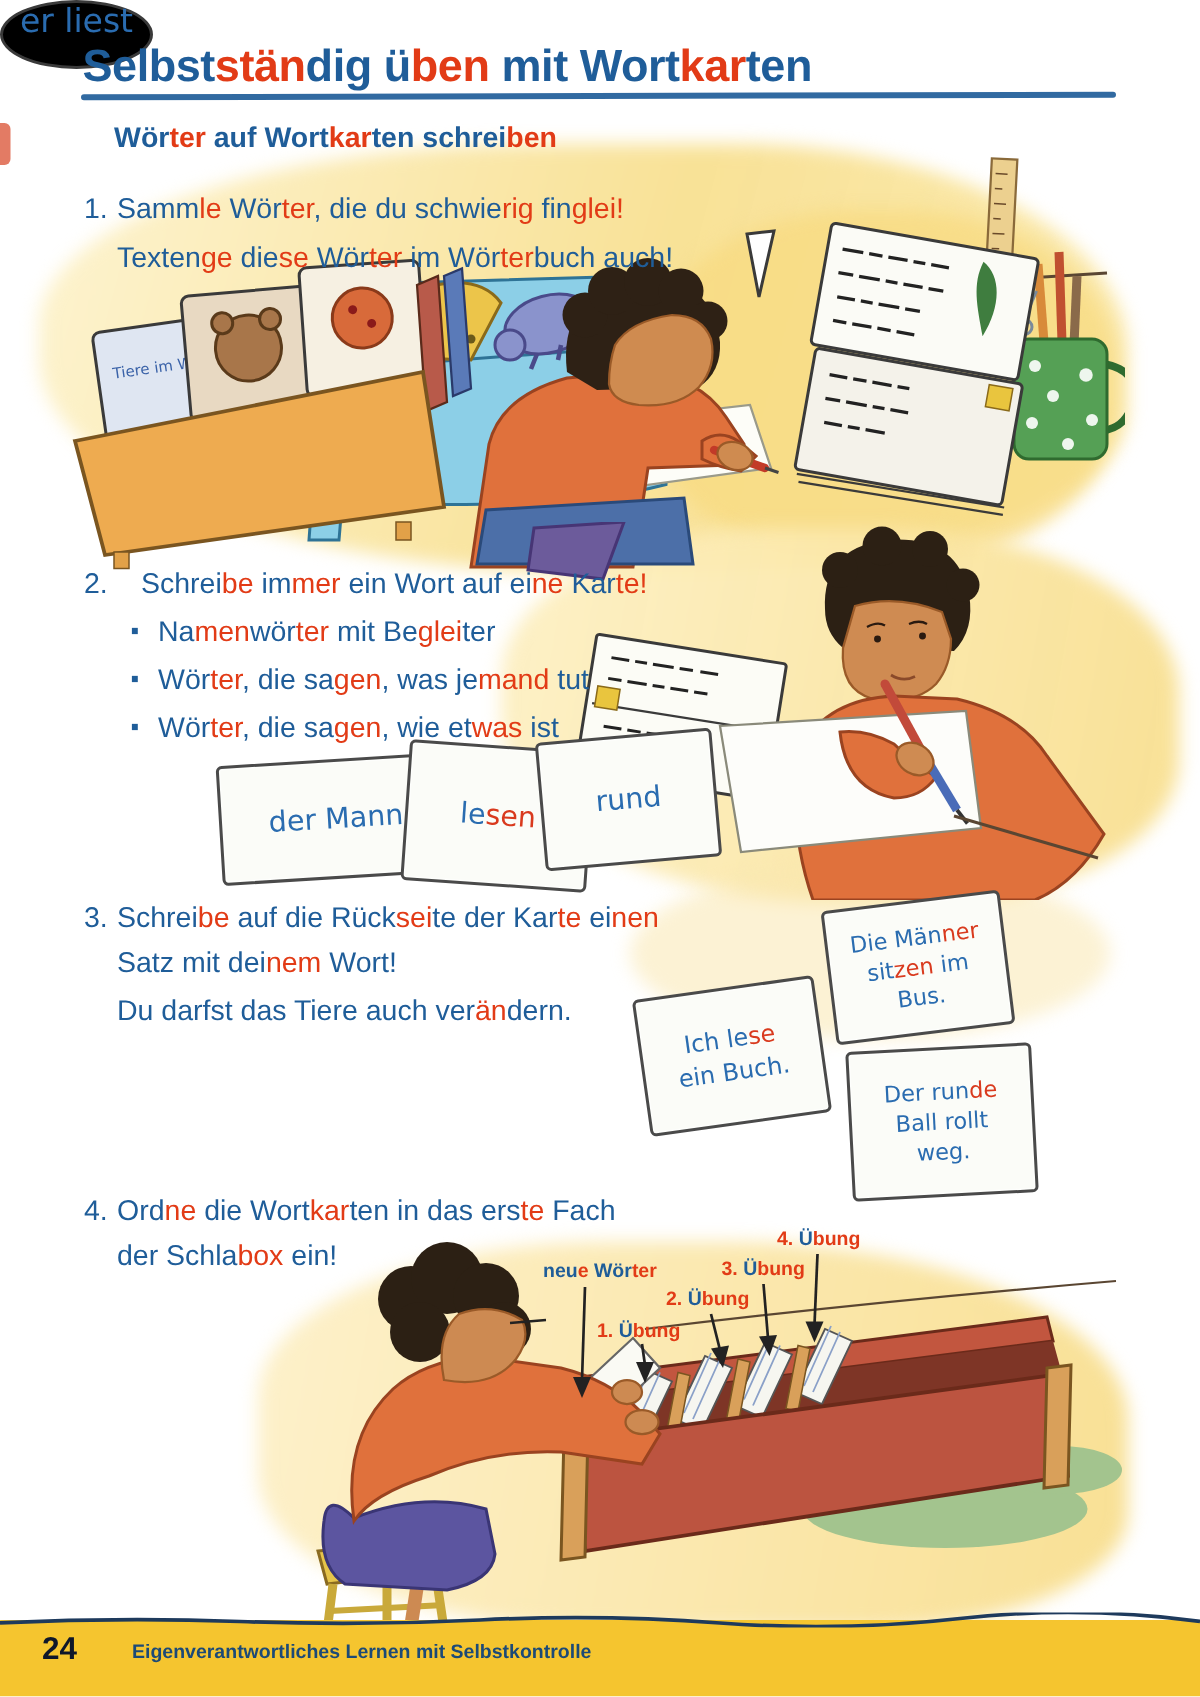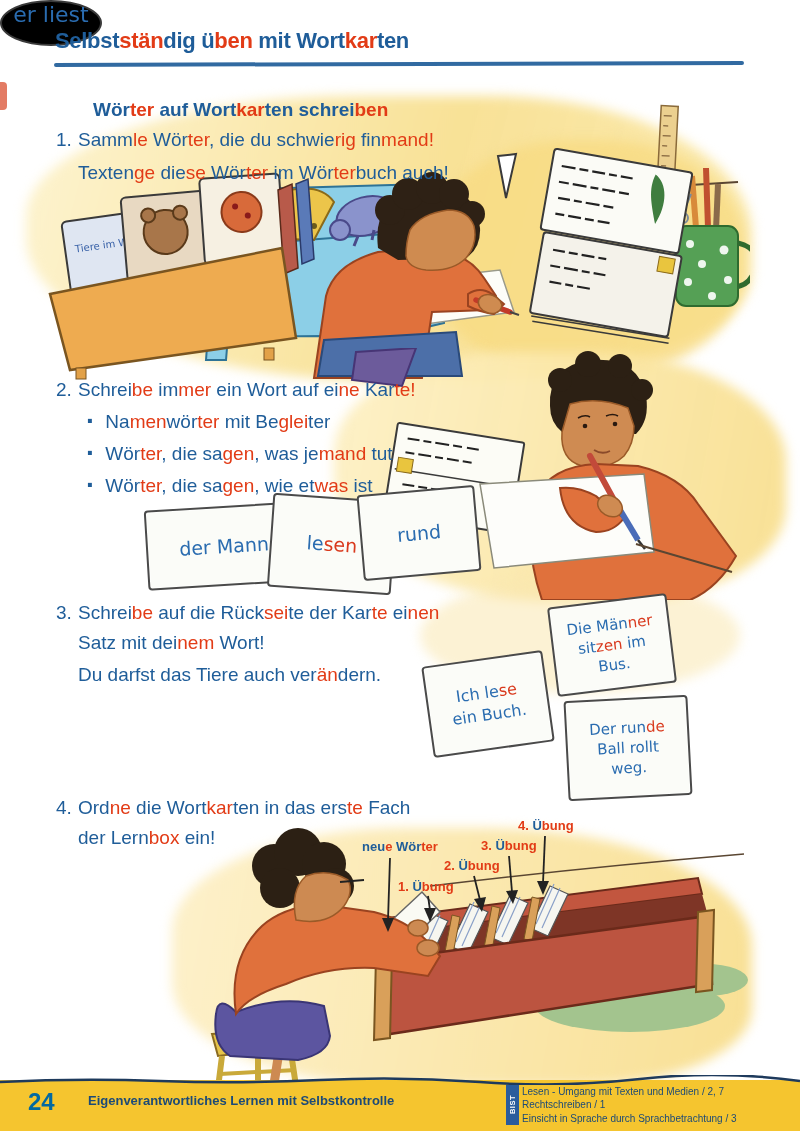--- a/index.html
+++ b/index.html
@@ -18,23 +18,23 @@
     background:linear-gradient(105deg,rgba(253,243,206,.95),rgba(248,224,145,.95) 55%,rgba(251,233,170,.9));
     border-radius:46% 36% 40% 52%/42% 48% 38% 50%;}
   .wash1b{left:430px;top:140px;width:315px;height:235px;background:rgba(248,219,130,.8);border-radius:45%;}
   .wash2{left:334px;top:352px;width:452px;height:250px;
     background:linear-gradient(100deg,rgba(253,240,196,.95),rgba(248,222,140,.92));border-radius:40% 44% 38% 50%;}
   .wash3{left:420px;top:578px;width:320px;height:115px;background:rgba(250,232,176,.55);border-radius:50%;}
   .wash4{left:172px;top:828px;width:580px;height:258px;
     background:linear-gradient(100deg,rgba(253,240,200,.95),rgba(248,222,142,.95));border-radius:40% 46% 30% 40%;}
   .smudge{left:0;top:82px;width:7px;height:28px;background:#d94f30;opacity:.75;border-radius:0 4px 4px 0;z-index:2;}
   
-  .title{left:55px;top:28px;font-size:22px;font-weight:bold;letter-spacing:-.3px;white-space:nowrap;z-index:3;margin:0;}
+  .title{left:55px;top:28px;font-size:30px;font-weight:bold;letter-spacing:-.3px;white-space:nowrap;z-index:3;margin:0;}
   .title-underline{left:54px;top:62px;width:690px;height:3.5px;background:#1f5d99;border-radius:2px;transform:rotate(-.15deg);opacity:.92;z-index:3;}
-  .subtitle{left:76px;top:82px;font-size:19px;font-weight:bold;white-space:nowrap;z-index:3;margin:17px;}
+  .subtitle{left:76px;top:82px;font-size:19px;font-weight:bold;white-space:nowrap;z-index:3;margin:0;}
   
   .step-num,.step-line{position:absolute;font-size:19px;color:#1f5d99;white-space:nowrap;z-index:3;}
   .bullet{position:absolute;display:flex;gap:10px;font-size:19px;white-space:nowrap;z-index:3;}
   .dot::before{content:"·";color:#1f5d99;font-size:28px;line-height:19px;font-weight:bold;}
   
   .illu{position:absolute;z-index:2;}
   
   .bubble{left:444px;top:120px;width:98px;height:42px;background:#000000;border:2.2px solid #3a3a3a;border-radius:50%;
     display:flex;align-items:flex-start;justify-content:center;z-index:4;
     font-family:"DejaVu Sans",sans-serif;font-size:22px;color:#2a6cb0;}
@@ -51,21 +51,21 @@
   .card-lesen{left:270px;top:497px;width:120px;height:90px;transform:rotate(4deg);}
   .card-rund{left:360px;top:490px;width:114px;height:82px;transform:rotate(-5deg);}
   .card-bus{left:552px;top:600px;width:116px;height:86px;transform:rotate(-7deg);}
   .card-ich{left:427px;top:658px;width:118px;height:88px;transform:rotate(-8deg);font-size:16px;line-height:22px;}
   .card-ball{left:566px;top:698px;width:120px;height:96px;transform:rotate(-3deg);}
   
   .box-label{position:absolute;font-size:13px;font-weight:bold;white-space:nowrap;z-index:4;}
   
   .footer{left:0;top:1080px;width:800px;height:51px;background:#f5c52f;z-index:5;}
   .footer-wave{position:absolute;left:0;top:-5px;}
-  .pagenum{position:absolute;left:28px;top:8px;font-size:24px;font-weight:bold;color:#0369a1;}
+  .pagenum{position:absolute;left:28px;top:8px;font-size:21px;font-weight:bold;color:#0f172a;}
   .ftitle{position:absolute;left:88px;top:13px;font-size:13px;font-weight:bold;color:#1c4a77;}
   .bist{position:absolute;left:506px;top:5px;display:flex;align-items:flex-start;}
   .bist-tab{width:13px;height:40px;background:#2a5c9c;display:flex;align-items:center;justify-content:center;}
   .bist-tab span{writing-mode:vertical-rl;transform:rotate(180deg);color:#fff;font-size:7.5px;font-weight:bold;letter-spacing:.5px;}
   .bist-lines{margin-left:3px;color:#1c4a77;font-size:10px;line-height:13.4px;font-weight:500;}
 </style>
 </head>
 <body>
 
 <div class="wash wash1"></div>
@@ -73,21 +73,21 @@
 <div class="wash wash2"></div>
 <div class="wash wash3"></div>
 <div class="wash wash4"></div>
 <div class="abs smudge"></div>
 
 <h1 class="abs title"><span class="seg-b">Selbst</span><span class="seg-r">stän</span><span class="seg-b">dig ü</span><span class="seg-r">ben</span><span class="seg-b"> mit Wort</span><span class="seg-r">kar</span><span class="seg-b">ten</span></h1>
 <div class="abs title-underline"></div>
 <h2 class="abs subtitle"><span class="seg-b">Wör</span><span class="seg-r">ter</span><span class="seg-b"> auf Wort</span><span class="seg-r">kar</span><span class="seg-b">ten</span><span class="seg-b"> schrei</span><span class="seg-r">ben</span></h2>
 
 <div class="step-num" style="left:56px;top:129px">1.</div>
-<div class="step-line" style="left:78px;top:129px"><span class="seg-b">Samm</span><span class="seg-r">le</span><span class="seg-b"> Wör</span><span class="seg-r">ter</span><span class="seg-b">, die du schwie</span><span class="seg-r">rig</span><span class="seg-b"> fin</span><span class="seg-r">mand!</span></div>
+<div class="step-line" style="left:78px;top:129px"><span class="seg-b">Samm</span><span class="seg-r">le</span><span class="seg-b"> Wör</span><span class="seg-r">ter</span><span class="seg-b">, die du schwie</span><span class="seg-r">rig</span><span class="seg-b"> fin</span><span class="seg-r">glei!</span></div>
 <div class="step-line" style="left:78px;top:162px"><span class="seg-b">Texten</span><span class="seg-r">ge</span><span class="seg-b"> die</span><span class="seg-r">se</span><span class="seg-b"> Wör</span><span class="seg-r">ter</span><span class="seg-b"> im Wör</span><span class="seg-r">ter</span><span class="seg-b">buch auch!</span></div>
 
 <svg class="illu" style="left:28px;top:98px" width="722" height="282" viewBox="0 0 722 282">
   <path d="M520 96 Q610 90 710 84" stroke="#5a4632" stroke-width="2" fill="none"></path>
   <g transform="rotate(3 640 70)">
     <rect x="630" y="8" width="17" height="128" fill="#ecd08f" stroke="#8a6a3a" stroke-width="1.5"></rect>
     <path d="M633 18h8M633 28h5M633 38h8M633 48h5M633 58h8M633 68h5M633 78h8M633 88h5M633 98h8M633 108h5M633 118h8" stroke="#6a4a2a" stroke-width="1" fill="none"></path>
   </g>
   <g>
     <path d="M664 78 L668 130" stroke="#d88a3a" stroke-width="6"></path>
@@ -172,21 +172,21 @@
     <path d="M482 214 l9 3" stroke="#444" stroke-width="2"></path>
     <ellipse cx="462" cy="206" rx="12" ry="9" fill="#cf8b50" stroke="#9a5a28" stroke-width="1.5" transform="rotate(20 462 206)"></ellipse>
   </g>
   <path d="M470 58 L488 56 L478 100 Z" fill="#fff" stroke="#3a3a3a" stroke-width="2"></path>
 </svg>
 <div class="bubble">
   <span>er liest</span>
 </div>
 
 <div class="step-num" style="left:56px;top:379px">2.</div>
-<div class="step-line" style="left:78px;top:379px"><span class="seg-b">Schrei</span><span class="seg-r">be</span><span class="seg-b"> im</span><span class="seg-r">mer</span><span class="seg-b"> ein Wort auf ei</span><span class="seg-r">ne</span><span class="seg-b"> Kar</span><span class="seg-r">te!</span></div>
+<div class="step-line" style="left:94px;top:379px"><span class="seg-b">Schrei</span><span class="seg-r">be</span><span class="seg-b"> im</span><span class="seg-r">mer</span><span class="seg-b"> ein Wort auf ei</span><span class="seg-r">ne</span><span class="seg-b"> Kar</span><span class="seg-r">te!</span></div>
 <div class="bullet" style="left:86px;top:411px">
   <span class="dot"></span>
   <span><span class="seg-b">Na</span><span class="seg-r">men</span><span class="seg-b">wör</span><span class="seg-r">ter</span><span class="seg-b"> mit Be</span><span class="seg-r">glei</span><span class="seg-b">ter</span></span>
 </div>
 <div class="bullet" style="left:86px;top:443px">
   <span class="dot"></span>
   <span><span class="seg-b">Wör</span><span class="seg-r">ter</span><span class="seg-b">, die sa</span><span class="seg-r">gen</span><span class="seg-b">, was je</span><span class="seg-r">mand</span><span class="seg-b"> tut</span></span>
 </div>
 <div class="bullet" style="left:86px;top:475px">
   <span class="dot"></span>
@@ -251,21 +251,21 @@
   <div><span class="seg-b">ein Buch.</span></div>
 </div>
 <div class="card scard card-ball">
   <div><span class="seg-b">Der run</span><span class="seg-r">de</span></div>
   <div><span class="seg-b">Ball rollt</span></div>
   <div><span class="seg-b">weg.</span></div>
 </div>
 
 <div class="step-num" style="left:56px;top:797px">4.</div>
 <div class="step-line" style="left:78px;top:797px"><span class="seg-b">Ord</span><span class="seg-r">ne</span><span class="seg-b"> die Wort</span><span class="seg-r">kar</span><span class="seg-b">ten</span><span class="seg-b"> in das ers</span><span class="seg-r">te</span><span class="seg-b"> Fach</span></div>
-<div class="step-line" style="left:78px;top:827px"><span class="seg-b">der Lern</span><span class="seg-r">box</span><span class="seg-b"> ein!</span></div>
+<div class="step-line" style="left:78px;top:827px"><span class="seg-b">der Schla</span><span class="seg-r">box</span><span class="seg-b"> ein!</span></div>
 
 <div class="box-label" style="left:362px;top:839px"><span class="seg-b">neu</span><span class="seg-r">e</span><span class="seg-b"> Wör</span><span class="seg-r">ter</span></div>
 <div class="box-label" style="left:398px;top:879px"><span class="seg-r">1. </span><span class="seg-b">Ü</span><span class="seg-r">bung</span></div>
 <div class="box-label" style="left:444px;top:858px"><span class="seg-r">2. </span><span class="seg-b">Ü</span><span class="seg-r">bung</span></div>
 <div class="box-label" style="left:481px;top:838px"><span class="seg-r">3. </span><span class="seg-b">Ü</span><span class="seg-r">bung</span></div>
 <div class="box-label" style="left:518px;top:818px"><span class="seg-r">4. </span><span class="seg-b">Ü</span><span class="seg-r">bung</span></div>
 
 <svg class="illu" style="left:178px;top:808px" width="572" height="282" viewBox="0 0 572 282">
   <path d="M252 78 Q400 60 566 46" stroke="#5a4632" stroke-width="1.5" fill="none"></path>
   <ellipse cx="452" cy="198" rx="95" ry="26" fill="#a3c48e"></ellipse>
@@ -322,23 +322,13 @@
       <path d="M365 87 L359 73 L371 73 Z" stroke="none"></path>
   </g>
 </svg>
 
 <div class="abs footer">
   <svg class="footer-wave" width="800" height="10" viewBox="0 0 800 10">
     <path d="M0 7 Q80 3 160 6 T320 5 T480 7 T640 4 T800 6" stroke="#1e3a5c" stroke-width="2.5" fill="none"></path>
   </svg>
   <span class="pagenum">24</span>
   <span class="ftitle">Eigenverantwortliches Lernen mit Selbstkontrolle</span>
-  <div class="bist">
-    <div class="bist-tab">
-      <span>BIST</span>
-    </div>
-    <div class="bist-lines">
-      <div>Lesen - Umgang mit Texten und Medien / 2, 7</div>
-      <div>Rechtschreiben / 1</div>
-      <div>Einsicht in Sprache durch Sprachbetrachtung / 3</div>
-    </div>
-  </div>
 </div>
 
 </body></html>

